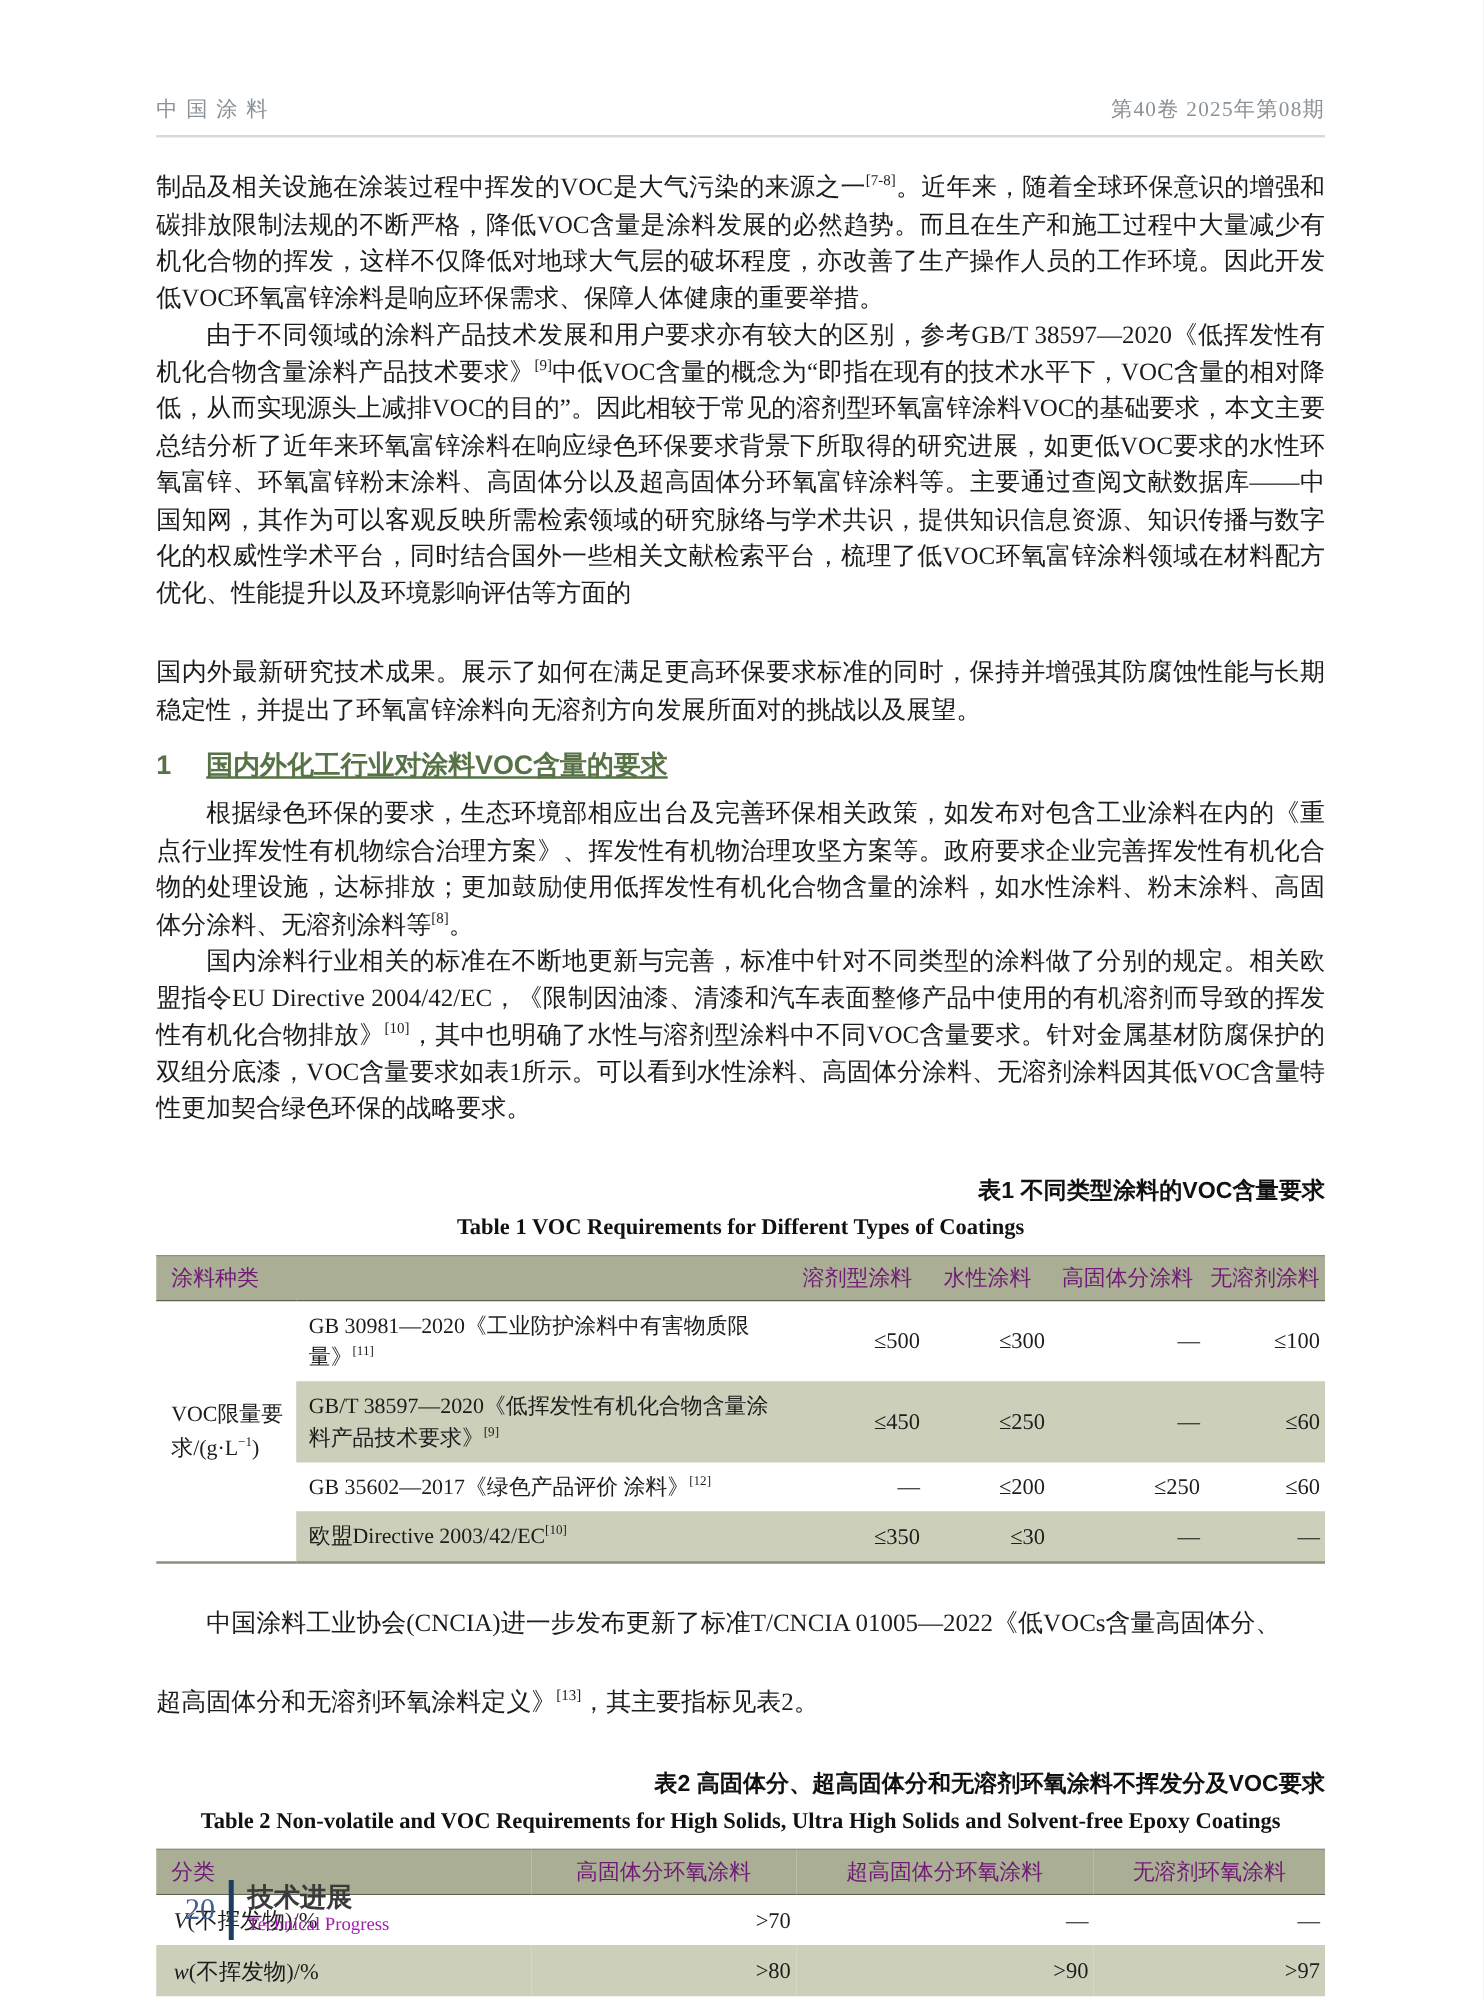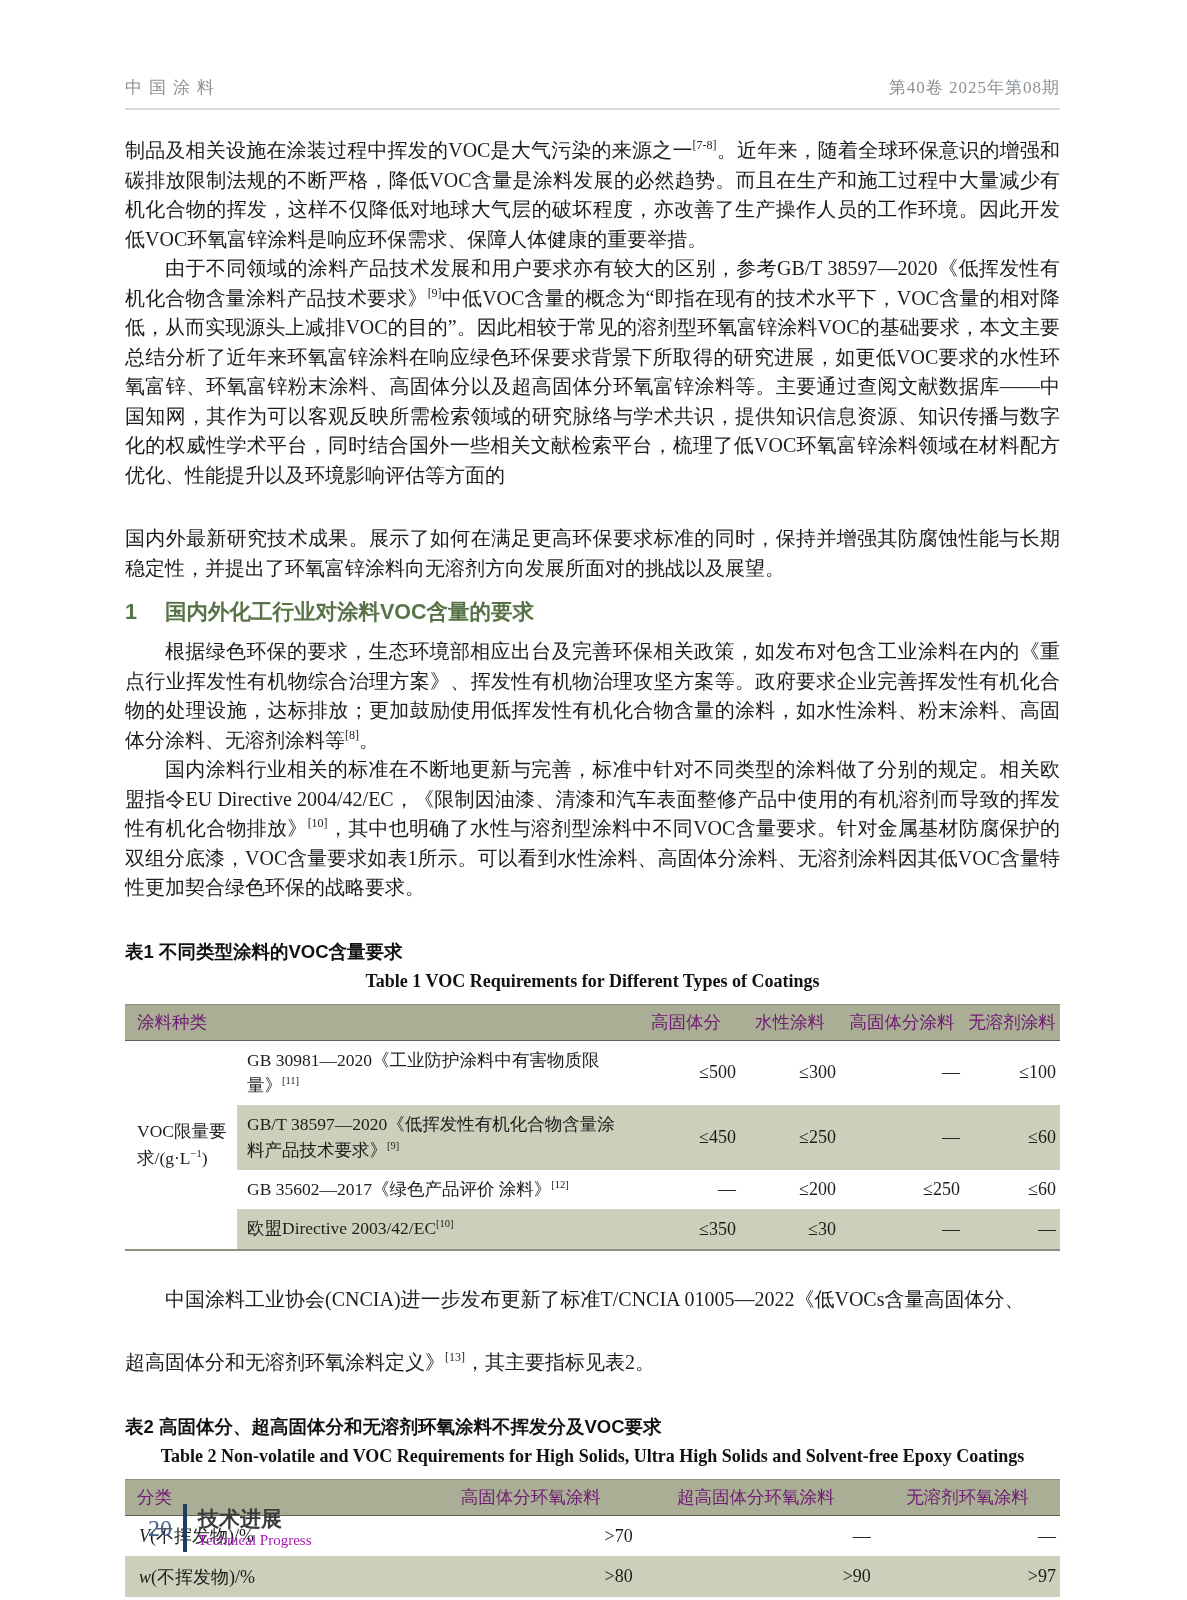--- a/index.html
+++ b/index.html
@@ -32,26 +32,26 @@
   p.indent { text-indent: 2em; }
   sup { font-size: 0.6em; line-height: 0; }
 
   
   .section-heading {
     display: flex; margin: 14px 0 10px 0;
     font-family: "Liberation Sans", sans-serif; font-weight: bold;
     font-size: 21.5px; line-height: 30px; color: #567246;
   }
   .section-heading .num { width: 40px; flex: 0 0 40px; }
-  .section-heading .txt { flex: 1; }
+  .section-heading .txt { flex: 1; text-decoration: underline; }
 
   
   .table-block { margin-top: 36px; }
   .tbl-caption-cn {
-    text-align: left; font-family: "Liberation Sans", sans-serif;
+    text-align: right; font-family: "Liberation Sans", sans-serif;
     font-weight: bold; font-size: 18.5px; color: #111; margin-bottom: 7px;
   }
   .tbl-caption-en {
     text-align: center; font-family: "Liberation Serif", serif;
     font-weight: bold; font-size: 18px; color: #111; margin-bottom: 12px;
   }
   table { width: 100%; border-collapse: collapse; border-bottom: 2px solid #8d917e; }
   tr.thead { background: #a9ae94; border-top: 1px solid #8d917e; border-bottom: 1px solid #5f6253; }
   tr.thead th { font-weight: normal; font-size: 17.5px; color: #701a75; height: 36px; }
   th.left, td.left { text-align: left; padding-left: 12px; }
@@ -119,21 +119,21 @@
           <col class="c-group">
             <col class="c-std">
             <col class="c-v1">
             <col class="c-v2">
             <col class="c-v3">
             <col class="c-v4">
         </colgroup>
         <tbody>
             <tr class="thead">
           <th class="left" colspan="2">涂料种类</th>
-          <th>高固体分</th>
+          <th>溶剂型涂料</th>
           <th>水性涂料</th>
           <th>高固体分涂料</th>
           <th>无溶剂涂料</th>
         </tr>
         <tr>
           <td class="group" rowspan="4"><span>VOC限量要求/</span><span>(g·L</span><sup>−1</sup><span>)</span></td>
           <td class="std"><span>GB 30981—2020《工业防护涂料中有害物质限量》</span><sup>[11]</sup></td>
           <td>≤500</td>
           <td>≤300</td>
           <td>—</td>

